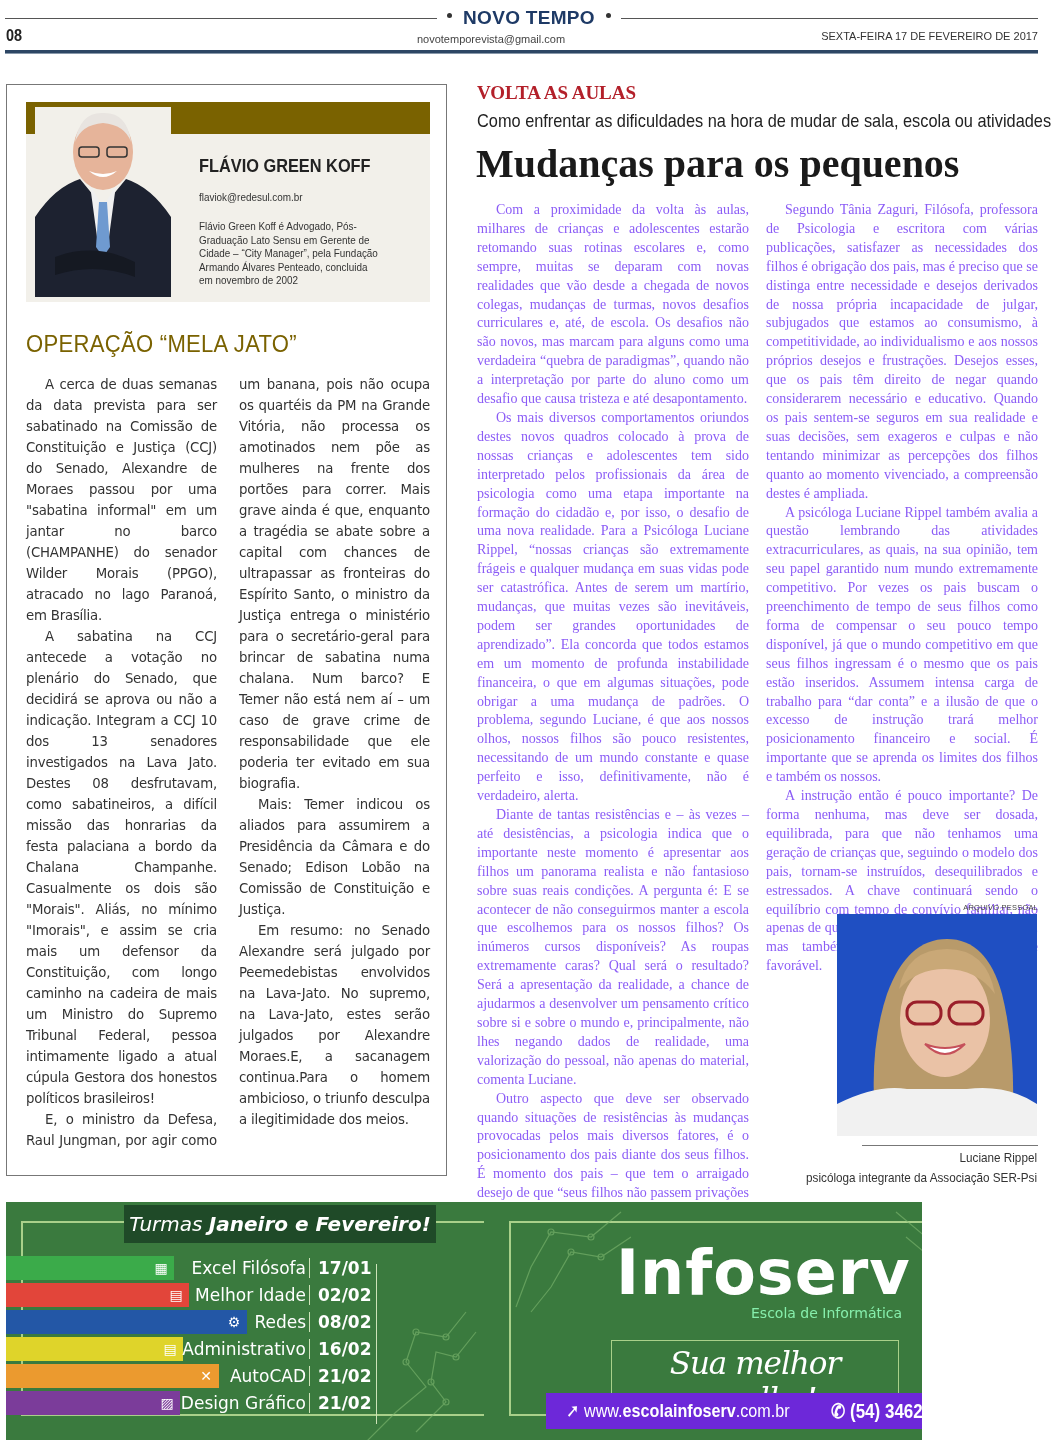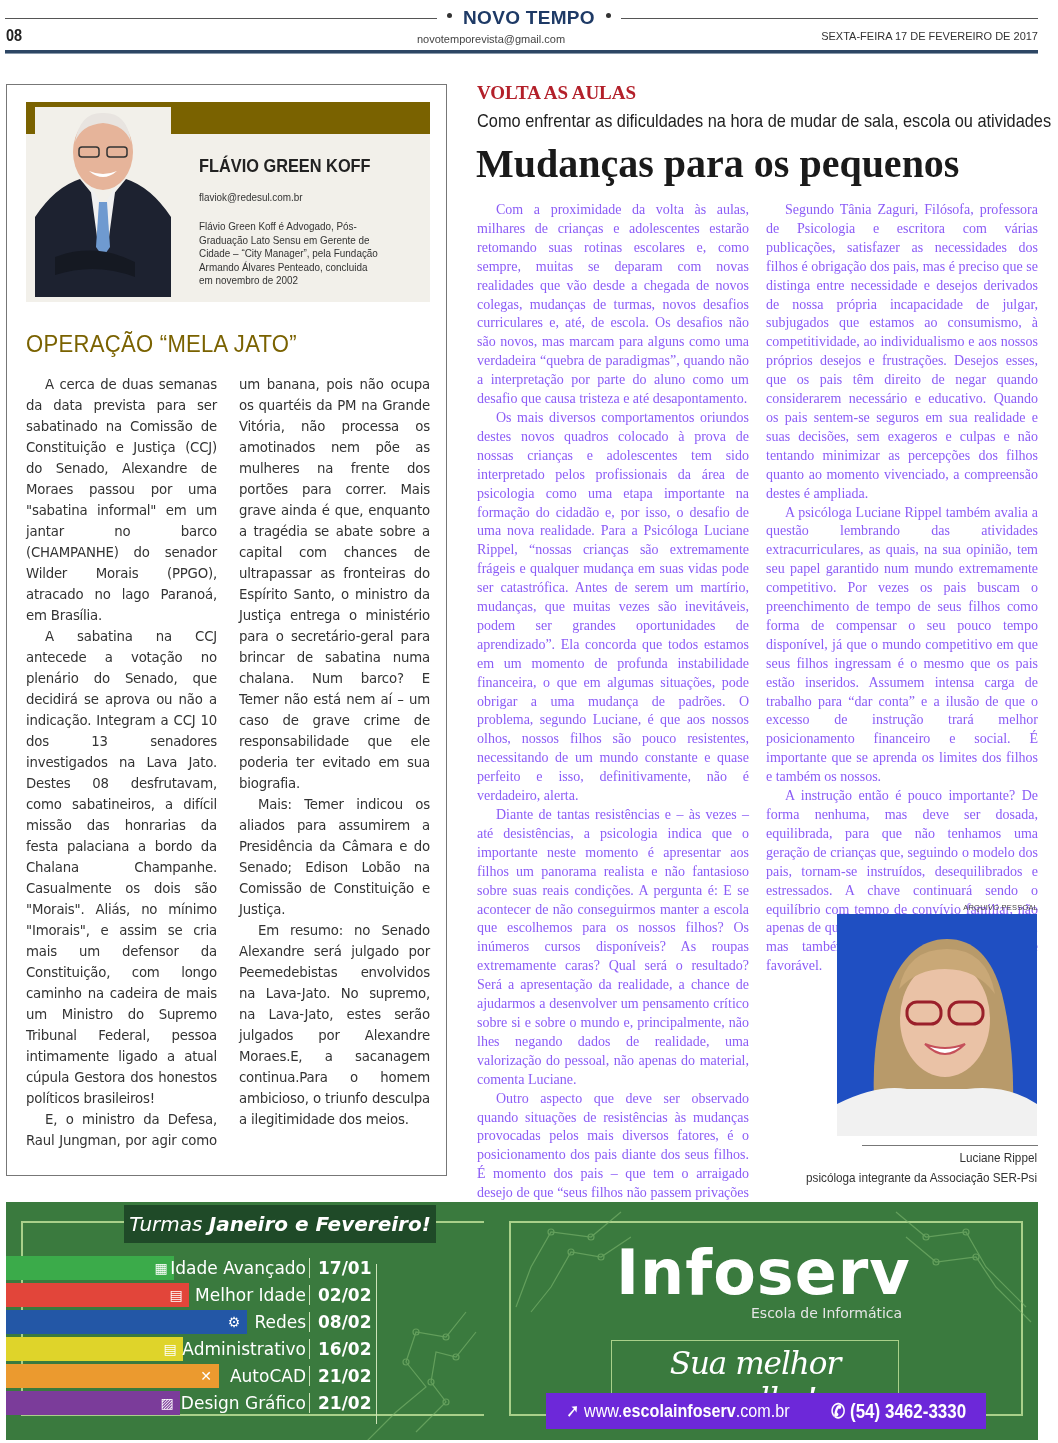--- a/index.html
+++ b/index.html
@@ -37,35 +37,35 @@
   .art-col-1 { top: 201px; left: 477px; width: 272px; }
   .art-col-2 { top: 201px; left: 766px; width: 272px; }
 
   .photo-credit { position: absolute; top: 903px; left: 900px; width: 138px; text-align: right; font-size: 7.5px; color: #444; letter-spacing: 0.2px; }
   .photo-luciane { position: absolute; top: 914px; left: 837px; width: 200px; height: 222px; background: #1f4fc2; overflow: hidden; }
   .caption-rule { position: absolute; top: 1145px; left: 862px; width: 176px; height: 1px; background: #777; }
   .caption-name { position: absolute; top: 1150px; left: 800px; width: 237px; text-align: right; font-size: 13px; color: #333; transform: scaleX(0.9); transform-origin: right; }
   .caption-role { position: absolute; top: 1170px; left: 760px; width: 277px; text-align: right; font-size: 13px; color: #333; transform: scaleX(0.9); transform-origin: right; white-space: nowrap; }
 
   
-  .ad { position: absolute; top: 1202px; left: 6px; width: 1032px; height: 238px; background: #3a7a3e; overflow: hidden; }
+  .ad { position: absolute; top: 1202px; left: 6px; width: 916px; height: 238px; background: #3a7a3e; overflow: hidden; }
   .ad-frame-left { position: absolute; top: 19px; left: 15px; width: 463px; height: 195px; border: 2px solid #a9d08a; border-right: none; }
   .ad-frame-right { position: absolute; top: 19px; left: 503px; width: 514px; height: 195px; border: 2px solid #a9d08a; }
   .ad-title { position: absolute; top: 3px; left: 118px; width: 312px; height: 38px; background: #1f4a28; color: #fff; font-family: "DejaVu Sans", sans-serif; font-size: 20px; font-style: italic; text-align: center; line-height: 38px; }
   .ad-title b { font-weight: bold; }
   .course-row { position: absolute; left: 0; height: 24px; }
   .course-bar { position: absolute; left: 0; top: 0; height: 24px; }
   .course-icon { position: absolute; top: 3px; width: 18px; height: 18px; color: #fff; font-size: 14px; line-height: 18px; text-align: center; }
   .course-label { position: absolute; top: 0; right: 0; height: 24px; line-height: 24px; color: #fff; font-family: "DejaVu Sans", sans-serif; font-size: 17px; white-space: nowrap; }
   .course-date { position: absolute; left: 312px; top: 0; height: 24px; line-height: 24px; color: #fff; font-family: "DejaVu Sans", sans-serif; font-weight: bold; font-size: 17px; }
   .course-sep { position: absolute; left: 303px; width: 1px; background: #cde3b8; }
   .course-vline { position: absolute; left: 370px; top: 62px; width: 1px; height: 160px; background: #cde3b8; }
   .circuit { position: absolute; }
   .brand-name { position: absolute; top: 40px; left: 610px; font-family: "DejaVu Sans", sans-serif; font-weight: bold; font-size: 62px; color: #fff; letter-spacing: 1px; line-height: 1; }
-  .brand-sub { position: absolute; top: 103px; left: 745px; font-family: "DejaVu Sans", sans-serif; font-size: 14px; color: #e5e5e5; }
+  .brand-sub { position: absolute; top: 103px; left: 745px; font-family: "DejaVu Sans", sans-serif; font-size: 14px; color: #86efac; }
   .slogan-box { position: absolute; top: 138px; left: 605px; width: 288px; height: 56px; border: 1px solid #a9d08a; border-bottom: none; }
   .slogan { position: absolute; top: 143px; left: 605px; width: 288px; text-align: center; font-family: "DejaVu Serif", serif; font-style: italic; font-size: 31px; color: #fff; letter-spacing: -1px; }
   .contact-bar { position: absolute; top: 191px; left: 540px; width: 440px; height: 36px; background: #6d28d9; color: #fff; }
   .contact-web { position: absolute; top: 0; left: 20px; line-height: 36px; font-family: "Liberation Sans", sans-serif; font-size: 19px; transform: scaleX(0.85); transform-origin: left; white-space: nowrap; }
   .contact-web b { font-weight: bold; }
   .contact-phone { position: absolute; top: 0; left: 285px; line-height: 36px; font-family: "Liberation Sans", sans-serif; font-weight: bold; font-size: 20px; transform: scaleX(0.85); transform-origin: left; white-space: nowrap; }
 </style>
 </head>
 <body>
 
@@ -177,21 +177,21 @@
         <circle cx="90" cy="50" r="3"></circle>
     </g>
   </svg>
 
   <div class="ad-title"><span>Turmas </span><b>Janeiro e Fevereiro!</b></div>
 
   <div id="courses">
       <div class="course-row" style="top: 54px; width: 300px;">
         <div class="course-bar" style="width: 168px; background: rgb(59, 171, 74);"></div>
         <span class="course-icon" style="left: 146px;">▦</span>
-        <span class="course-label">Idade Avançado</span>
+        <span class="course-label">Excel Filósofa</span>
         <div class="course-sep" style="top: 2px; height: 20px;"></div>
         <span class="course-date">17/01</span>
       </div>
       <div class="course-row" style="top: 81px; width: 300px;">
         <div class="course-bar" style="width: 183px; background: rgb(226, 69, 58);"></div>
         <span class="course-icon" style="left: 161px;">▤</span>
         <span class="course-label">Melhor Idade</span>
         <div class="course-sep" style="top: 2px; height: 20px;"></div>
         <span class="course-date">02/02</span>
       </div>

